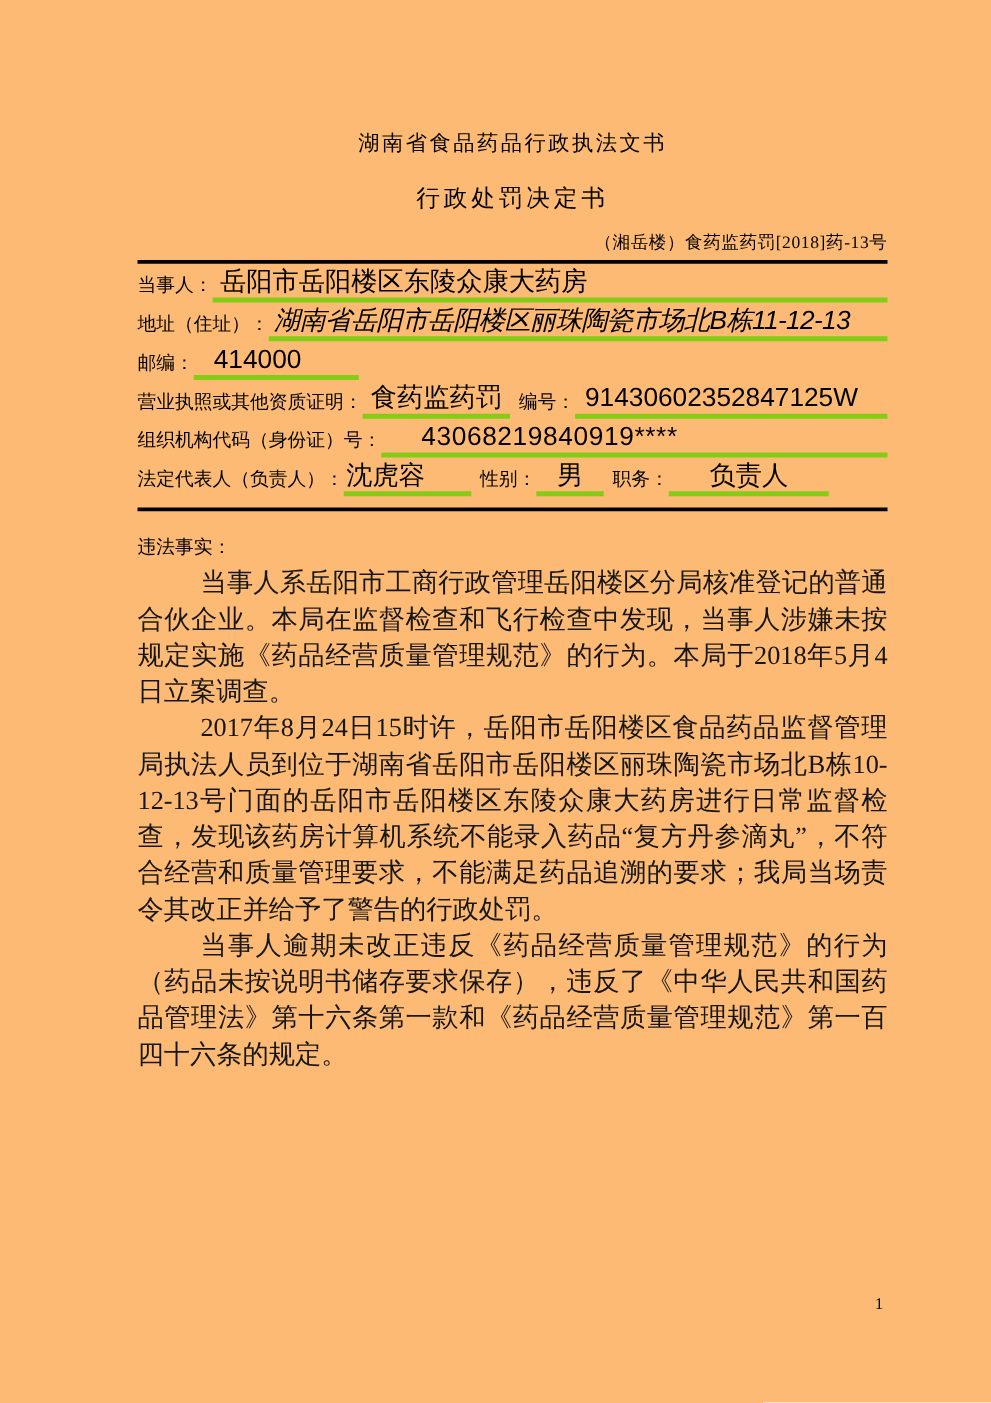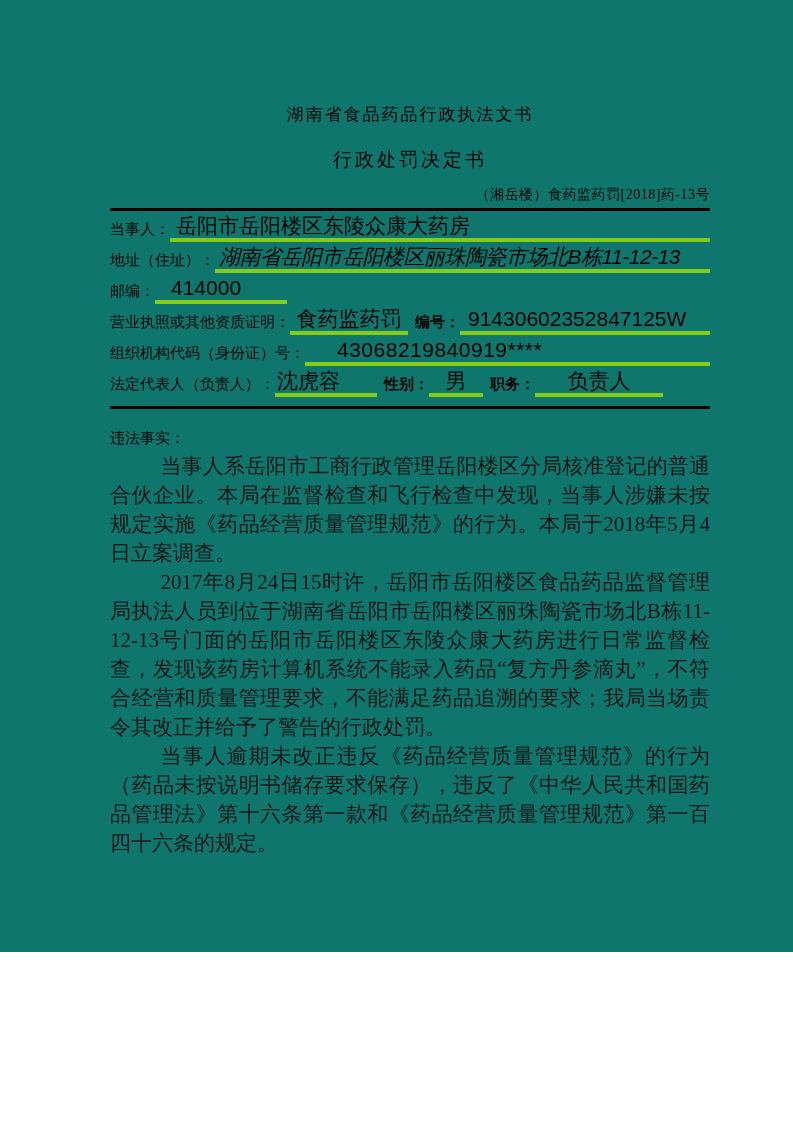--- a/index.html
+++ b/index.html
@@ -4,22 +4,22 @@
 <style>
   * { box-sizing: border-box; margin: 0; padding: 0; }
   html, body { background: #ffffff; }
   body {
     width: 793px; height: 1122px;
     font-family: "Liberation Serif", "DejaVu Serif", serif;
     color: #000;
   }
   .page {
     position: relative;
-    width: 793px; height: 952px;
-    background: #0f766e;
+    width: 793px; height: 1122px;
+    background: #fdba74;
     overflow: hidden;
   }
   .content {
     position: absolute;
     left: 110px; top: 0;
     width: 600px;
   }
   .doc-header {
     margin-top: 104px;
     text-align: center;
@@ -52,21 +52,21 @@
     display: flex;
     align-items: flex-end;
     height: 31px;
   }
   .flabel {
     font-size: 15px;
     line-height: 20px;
     padding-bottom: 3px;
     white-space: nowrap;
   }
-  .flabel.gap { margin-left: 7px; font-weight: bold; }
+  .flabel.gap { margin-left: 7px; }
   .fvalue {
     font-family: "Liberation Sans", "DejaVu Sans", sans-serif;
     font-size: 21px;
     line-height: 24px;
     border-bottom: 4px solid #84cc16;
     white-space: nowrap;
   }
   .fill { flex: 1 1 auto; }
   .v-party    { padding-left: 6px; }
   .v-address  { padding-left: 4px; letter-spacing: -0.5px; font-style: italic; }
@@ -148,20 +148,20 @@
         <span class="fvalue v-position">负责人</span>
       </div>
 
     </div>
 
     <div class="rule after-fields"></div>
 
     <div class="facts">
       <div class="section-title">违法事实：</div>
       <p>当事人系岳阳市工商行政管理岳阳楼区分局核准登记的普通合伙企业。本局在监督检查和飞行检查中发现，当事人涉嫌未按规定实施《药品经营质量管理规范》的行为。本局于2018年5月4日立案调查。</p>
-      <p>2017年8月24日15时许，岳阳市岳阳楼区食品药品监督管理局执法人员到位于湖南省岳阳市岳阳楼区丽珠陶瓷市场北B栋11-12-13号门面的岳阳市岳阳楼区东陵众康大药房进行日常监督检查，发现该药房计算机系统不能录入药品“复方丹参滴丸”，不符合经营和质量管理要求，不能满足药品追溯的要求；我局当场责令其改正并给予了警告的行政处罚。</p>
+      <p>2017年8月24日15时许，岳阳市岳阳楼区食品药品监督管理局执法人员到位于湖南省岳阳市岳阳楼区丽珠陶瓷市场北B栋10-12-13号门面的岳阳市岳阳楼区东陵众康大药房进行日常监督检查，发现该药房计算机系统不能录入药品“复方丹参滴丸”，不符合经营和质量管理要求，不能满足药品追溯的要求；我局当场责令其改正并给予了警告的行政处罚。</p>
       <p>当事人逾期未改正违反《药品经营质量管理规范》的行为（药品未按说明书储存要求保存），违反了《中华人民共和国药品管理法》第十六条第一款和《药品经营质量管理规范》第一百四十六条的规定。</p>
     </div>
 
   </div>
 
   <div class="page-number">1</div>
 </div>
 
 </body></html>

